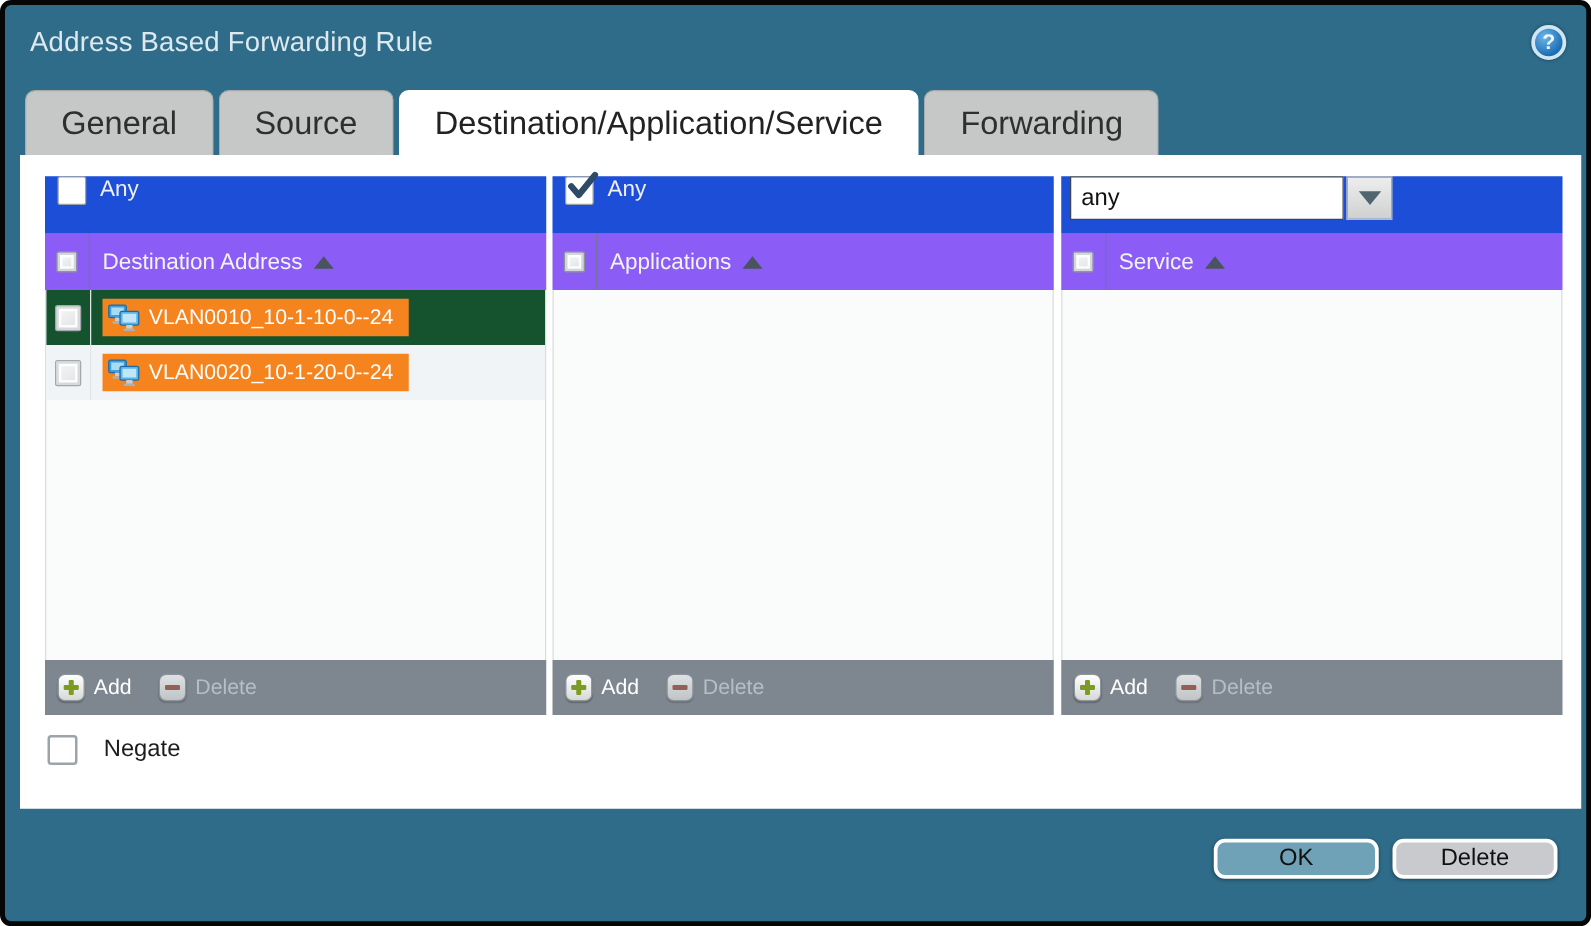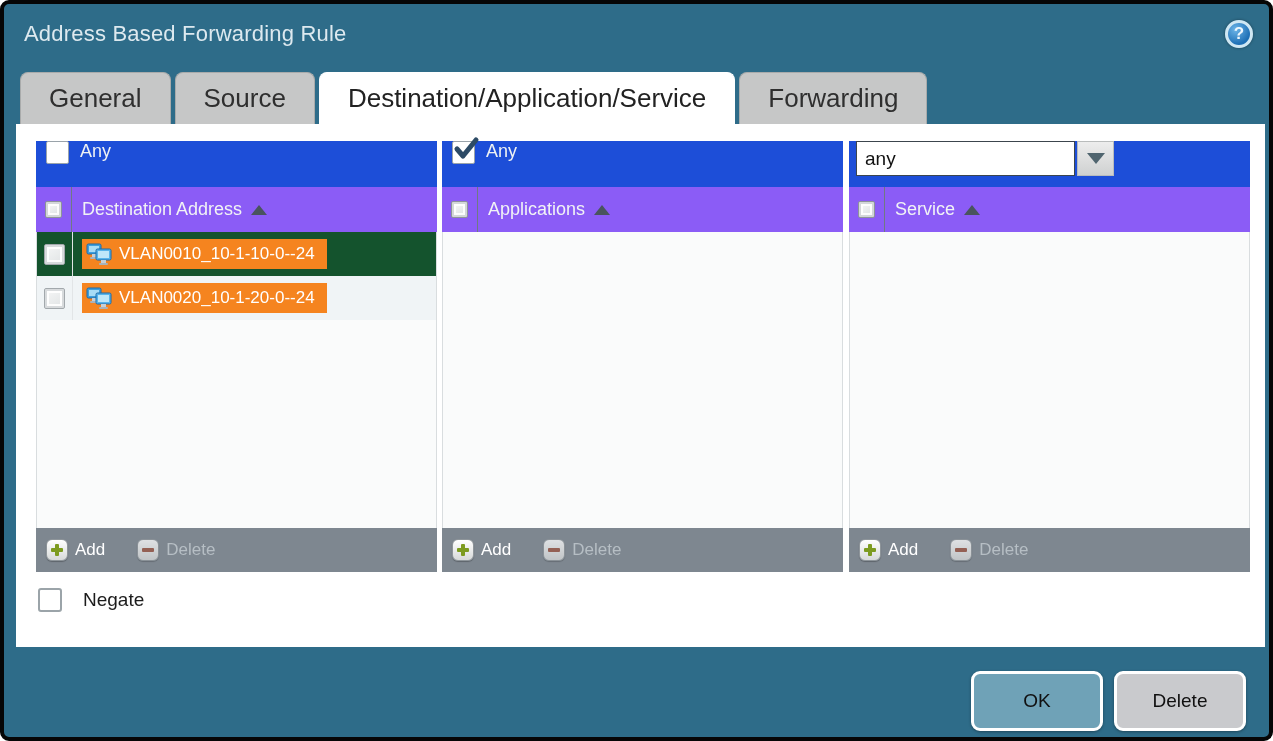--- a/index.html
+++ b/index.html
@@ -71,21 +71,21 @@
     box-shadow:inset 0 0 0 2px rgba(178,184,188,.5), inset 0 0 0 4px rgba(255,255,255,.9);
     cursor:pointer;
   }
   .chip {
     margin-left:9px; height:30px; background:#f5841f; display:inline-flex; align-items:center;
     padding:0 12px 0 4px; gap:7px; cursor:pointer;
   }
   .chip-label { color:#ffffff; font-size:17px; }
   .net-icon { width:26px; height:22px; flex:none; }
 
-  .col-footer { height:44px; background:#7e8790; display:flex; align-items:center; padding-left:10px; gap:32px; flex:none; }
+  .col-footer { height:44px; background:#7e8790; display:flex; align-items:center; padding-left:10px; gap:22px; flex:none; }
   .footer-btn { display:flex; align-items:center; gap:7px; cursor:pointer; }
   .icon-sq {
     width:22px; height:22px; border-radius:6px; position:relative; flex:none;
     background:linear-gradient(#ffffff,#d7d9d9); border:1px solid #8e959a;
     box-shadow:0 1px 1px rgba(0,0,0,.25);
   }
   .plus-icon::before, .plus-icon::after { content:""; position:absolute; background:#7d9b20; border-radius:1px; }
   .plus-icon::before { left:4px; top:8px; width:12px; height:4px; }
   .plus-icon::after { left:8px; top:4px; width:4px; height:12px; }
   .minus-icon { opacity:.75; }
@@ -105,21 +105,21 @@
   }
   .dd-arrow { width:0; height:0; border-left:9px solid transparent; border-right:9px solid transparent; border-top:11px solid #50656f; }
 
   
   .negate { position:absolute; left:22px; top:464px; display:flex; align-items:center; gap:21px; }
   .negate-cbx { width:24px; height:24px; background:#fff; border:2px solid #9ba4a9; border-radius:3px; cursor:pointer; }
   .negate-label { font-size:19px; color:#1c1c1c; }
 
   
   .action-btn {
-    position:absolute; top:667px; width:132px; height:60px; border-radius:9px;
+    position:absolute; top:667px; width:132px; height:32px; border-radius:9px;
     border:3px solid #ffffff; font-family:"Liberation Sans", sans-serif; font-size:19px; color:#101010;
     box-shadow:0 1px 3px rgba(0,0,0,.35); cursor:pointer;
   }
   .ok-btn { left:967px; background:#6fa2b7; }
   .cancel-btn { left:1110px; background:#c9cacd; }
 </style>
 </head>
 <body>
 
 <div class="screen">

